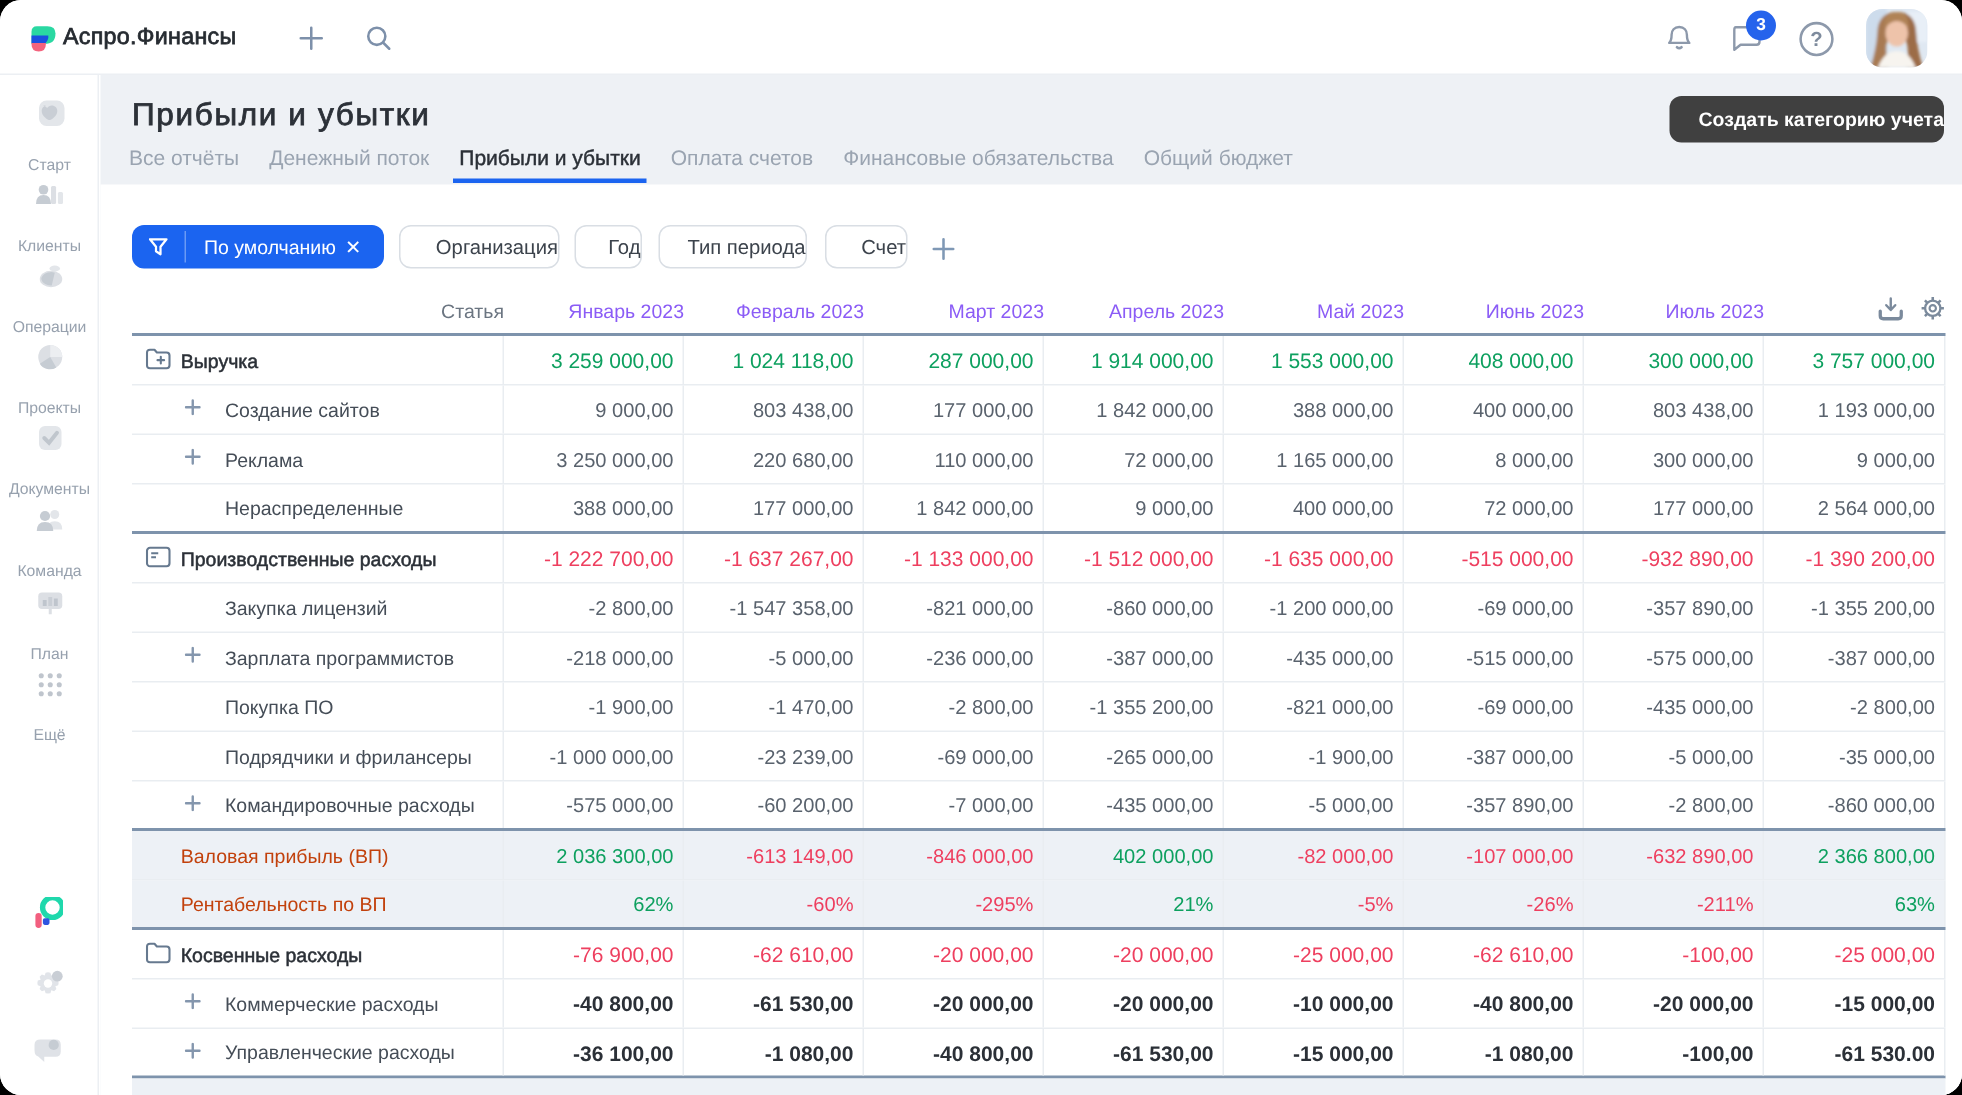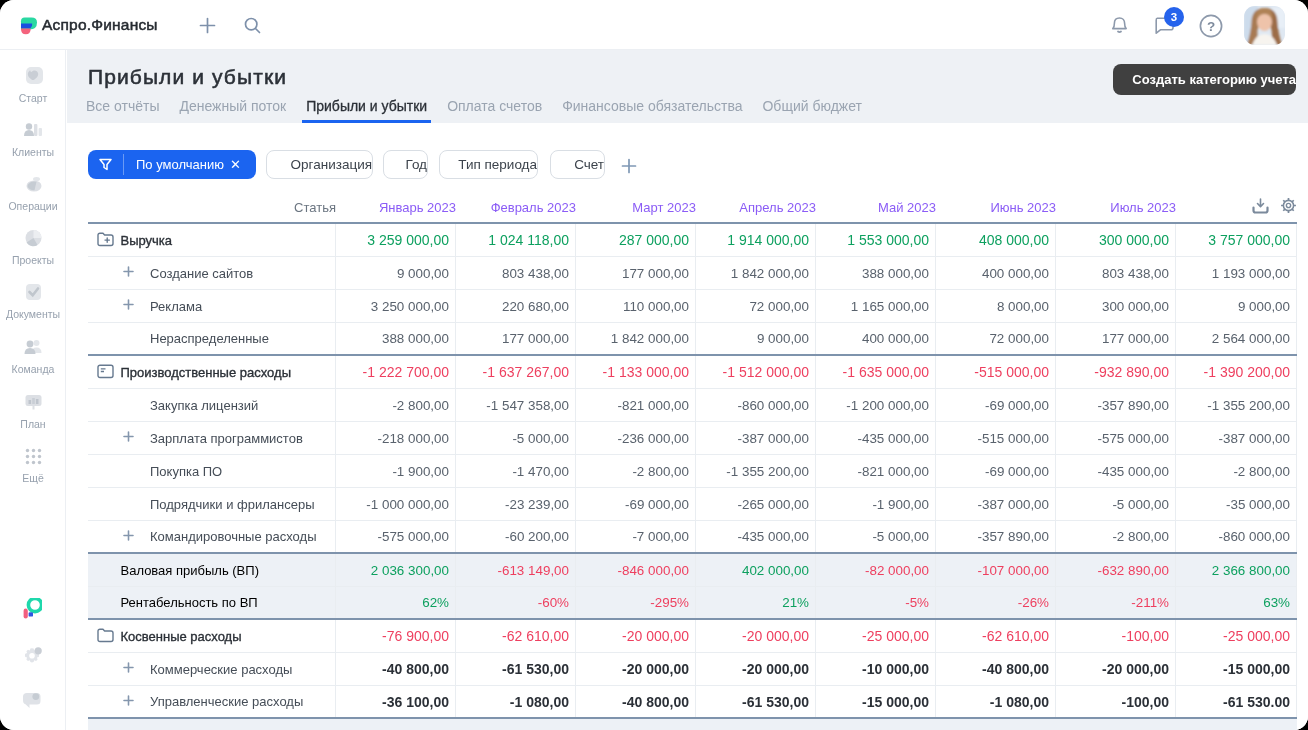--- a/index.html
+++ b/index.html
@@ -6,21 +6,21 @@
 body{font-family:"Liberation Sans",sans-serif;-webkit-font-smoothing:antialiased}
 .app{position:absolute;left:0;top:0;width:1308px;height:730px;background:#fff;border-radius:14px;overflow:hidden}
 
 .topbar{position:absolute;left:0;top:0;width:1308px;height:50px;background:#fff;border-bottom:1px solid #eceff3}
 .brand{position:absolute;left:42px;top:16px;font-size:15.5px;font-weight:400;-webkit-text-stroke:.5px #262b31;color:#262b31;letter-spacing:.2px}
 .logo{position:absolute;left:19px;top:16px}
 .tico{position:absolute;color:#7d90aa}
 
 .sidebar{position:absolute;left:0;top:50px;width:66px;height:680px;background:#fff;border-right:1px solid #eceff3}
 .sitem{position:absolute;left:0;width:66px;text-align:center}
-.sitem .lab{font-size:10.5px;color:#97a1ae;display:block;margin-top:2px}
+.sitem .lab{font-size:10.5px;color:#97a1ae;display:block;margin-top:13px}
 .sico{display:inline-block}
 
 .main{position:absolute;left:67px;top:50px;width:1241px;height:680px;background:#eef1f5}
 .title{position:absolute;left:21px;top:15px;font-size:21px;font-weight:400;-webkit-text-stroke:.55px #2c3138;color:#2c3138;letter-spacing:1.1px}
 .newbtn{position:absolute;left:1046px;top:14px;width:183px;height:31px;background:#404040;border-radius:8px;color:#fff;font-size:13px;font-weight:700;text-align:right;line-height:31px}
 .tabs{position:absolute;left:19px;top:47px;white-space:nowrap}
 .tab{display:inline-block;font-size:14px;color:#9aa4b1;margin-right:20px;padding-bottom:6px}
 .tab.act{color:#2b3037;-webkit-text-stroke:.3px #2b3037;border-bottom:3px solid #1b64f0;padding-left:4px;padding-right:4px;margin-left:-4px;margin-right:16px}
 
 .content{position:absolute;left:0;top:73px;width:1241px;height:716px;background:#fff}
@@ -46,21 +46,21 @@
 .name .plus{position:absolute;left:35px;top:9px;width:11px;height:11px;color:#8496ad}
 .name .lbl1{margin-left:32.5px}
 .name .lbl2{margin-left:62px}
 .num{width:120px;justify-content:flex-end;padding-right:6px;font-size:13.4px;color:#59626d}
 .num.last{width:121px}
 .g .name{color:#2b3037;-webkit-text-stroke:.35px #2b3037}
 .g .num{font-weight:400;font-size:14px}
 .pos{color:#0da05f!important}
 .neg{color:#ee3f5f!important}
 .bd .num{font-weight:700;font-size:14px;color:#2b3037}
-.shade .name{color:#000000}
+.shade .name{color:#c2410c}
 .partial{height:11.5px;background:#edf1f6;border-bottom:none}
 .ticon{position:absolute;color:#7b8a9c}
 </style></head><body>
 <div class="app">
 <div class="topbar">
 <svg class="logo" width="19" height="19" viewBox="0 0 19 19">
   <path d="M2 5.2 Q2 1.5 5.6 1.5 L12.6 1.5 Q18 1.5 18 6.4 Q18 13.4 10.6 13.4 L2 13.4 Z" fill="#2ad8a2"></path>
   <path d="M2 7.6 L13.2 7.6 Q13.6 10.2 11.4 12.6 L2 12.6 Z" fill="#1b50e0"></path>
   <path d="M2 12.6 L11.6 12.6 L11.6 13.3 Q11.6 18.3 6.8 18.3 Q2 18.3 2 13.3 Z" fill="#f4637d"></path>
 </svg>

